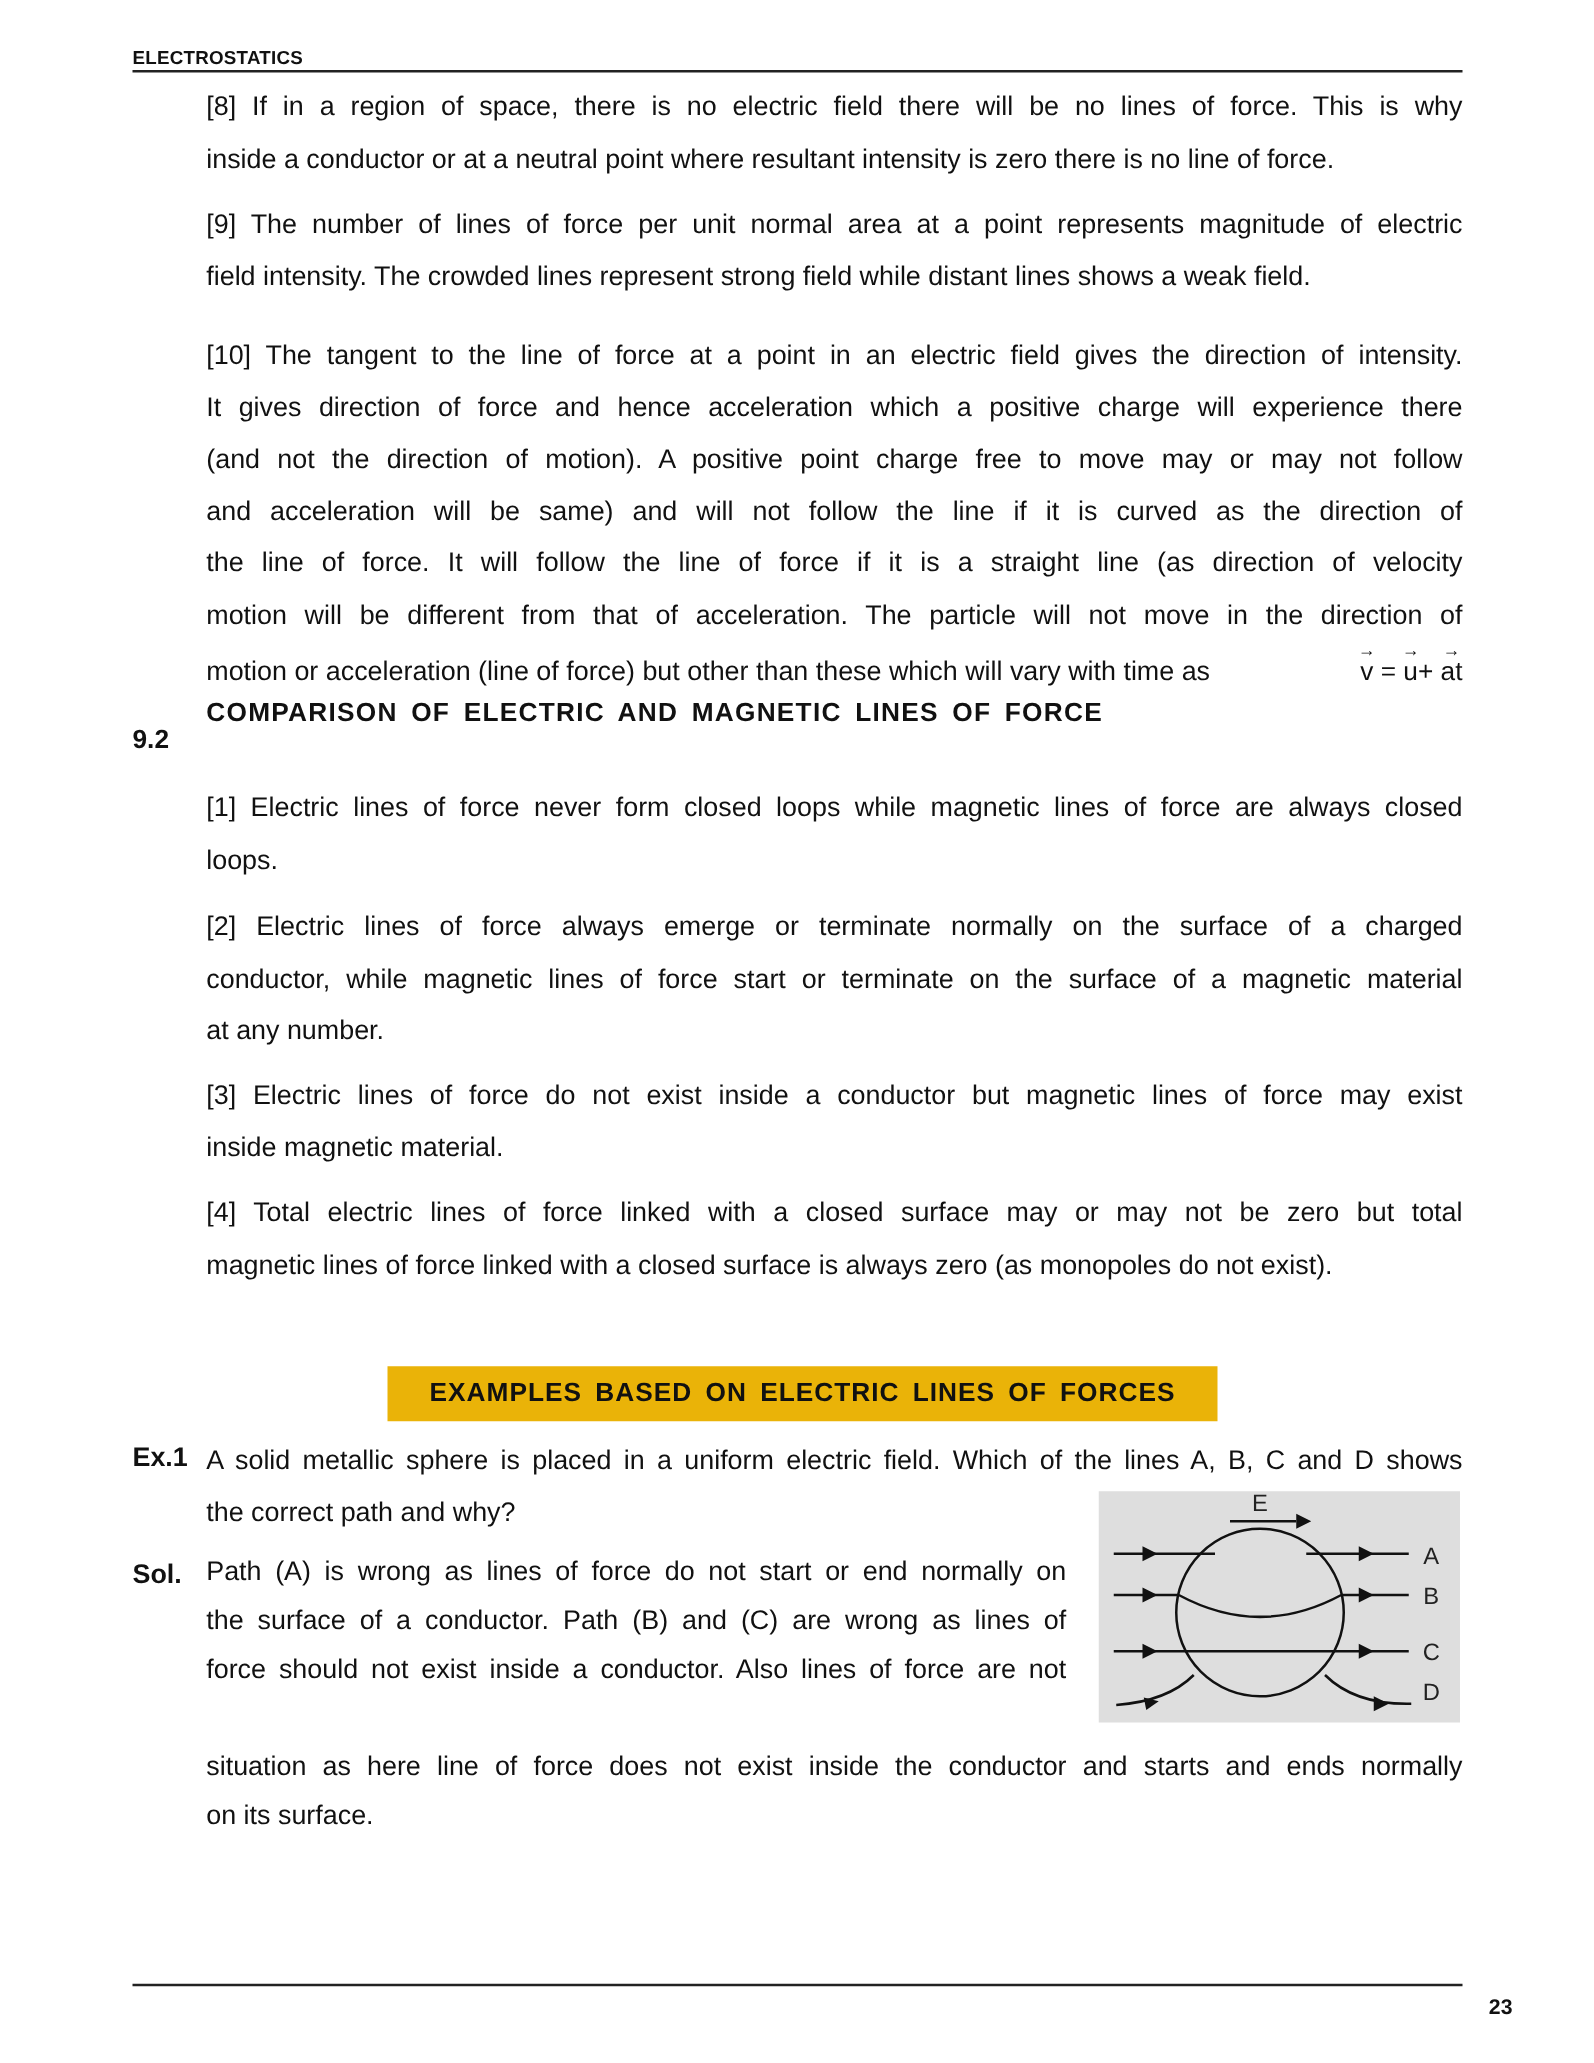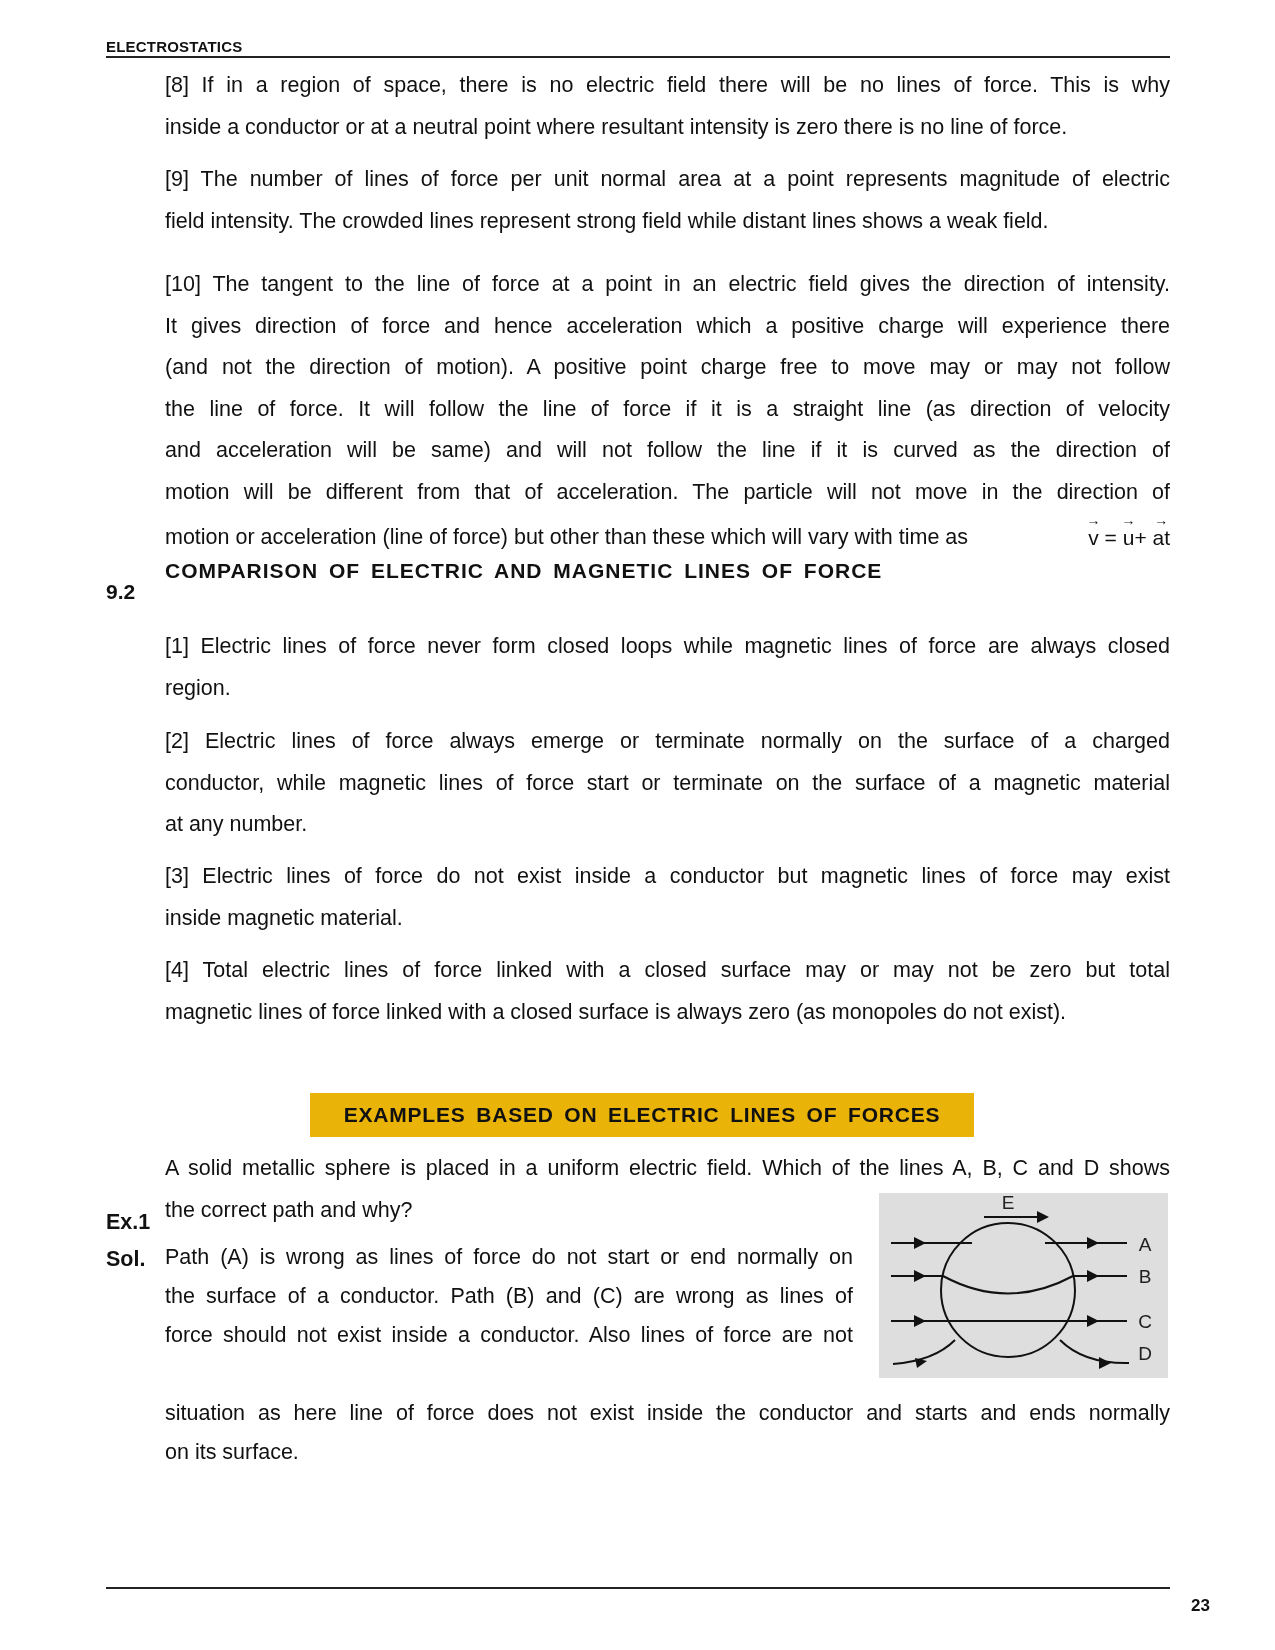--- a/index.html
+++ b/index.html
@@ -37,62 +37,62 @@
 
 <div class="para" style="top:159px;">
   <span class="line">[9] The number of lines of force per unit normal area at a point represents magnitude of electric</span>
   <span class="line last">field intensity. The crowded lines represent strong field while distant lines shows a weak field.</span>
 </div>
 
 <div class="para" style="top:254px;margin-top:10px;">
   <span class="line">[10] The  tangent to the line of force at a point in an electric field gives the direction of intensity.</span>
   <span class="line">It gives direction  of force and hence acceleration which a positive charge will experience there</span>
   <span class="line">(and not the direction of motion). A positive point charge free to move may or may not follow</span>
+  <span class="line">and acceleration will be same) and will not follow the line if it is curved as the direction of</span>
   <span class="line">the line of force. It will follow the line of force if it is a straight line (as direction of velocity</span>
-  <span class="line">and acceleration will be same) and will not follow the line if it is curved as the direction of</span>
   <span class="line">motion will be different from that of acceleration. The particle will not move in the direction of</span>
 </div>
 
 <div class="abs" style="left:165px; top:517px; width:1005px; font-size:21.5px; line-height:41px; display:flex; justify-content:space-between; white-space:nowrap;">
   <span>motion or acceleration (line of force) but other than these which  will vary with time as</span>
   <span class="eq">
     <span class="vec">v</span>
     <span>=</span>
     <span class="vec">u</span><span>+</span>
     <span class="vec">at</span>
   </span>
 </div>
 
 <div class="abs section-num" style="top:580px;">9.2</div>
 <div class="abs section-title" style="top:559px;">COMPARISON OF ELECTRIC AND MAGNETIC LINES OF FORCE</div>
 
 <div class="para" style="top:626px;">
   <span class="line">[1] Electric lines of force never form closed loops while magnetic lines of force are always closed</span>
-  <span class="line last">region.</span>
+  <span class="line last">loops.</span>
 </div>
 
 <div class="para" style="top:721px;">
   <span class="line">[2] Electric lines of force always emerge or terminate normally on the surface of a charged</span>
   <span class="line">conductor, while magnetic lines of force start or terminate on the surface of a magnetic material</span>
   <span class="line last">at any number.</span>
 </div>
 
 <div class="para" style="top:856px;">
   <span class="line">[3] Electric lines of force do not exist inside a conductor but magnetic lines of force may exist</span>
   <span class="line last">inside magnetic material.</span>
 </div>
 
 <div class="para" style="top:950px;">
   <span class="line">[4] Total electric lines of force linked with a closed surface may or may not be zero but total</span>
   <span class="line last">magnetic lines of force linked with a closed surface is always zero (as monopoles do not exist).</span>
 </div>
 
 <div class="banner">EXAMPLES BASED ON ELECTRIC LINES OF FORCES</div>
 
-<div class="label-bold" style="top:1210px;">Ex.1</div>
+<div class="label-bold" style="top:1154px;">Ex.1</div>
 <div class="para" style="top:1148px;">
   <span class="line">A solid metallic sphere is placed in a uniform electric field. Which of the lines A, B, C and D shows</span>
   <span class="line last">the correct path and why?</span>
 </div>
 
 <div class="label-bold" style="top:1247px;">Sol.</div>
 <div class="para" style="top:1238px; width:688px; line-height:39px;">
   <span class="line" style="height:39px;">Path (A) is wrong as lines of force do not start or end normally on</span>
   <span class="line" style="height:39px;">the surface of a conductor. Path (B) and (C) are wrong as lines of</span>
   <span class="line" style="height:39px;">force should not exist inside a conductor. Also lines of force are not</span>

